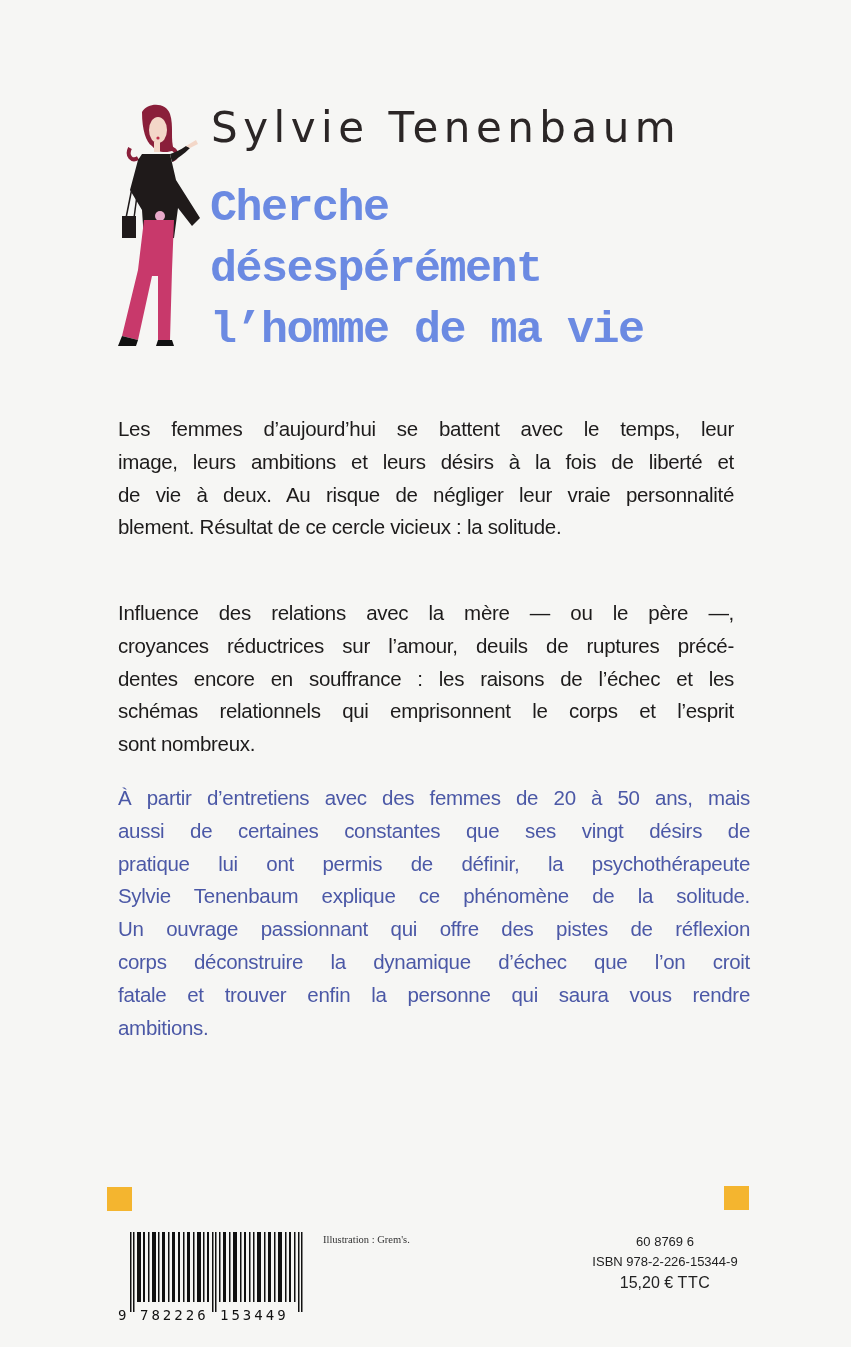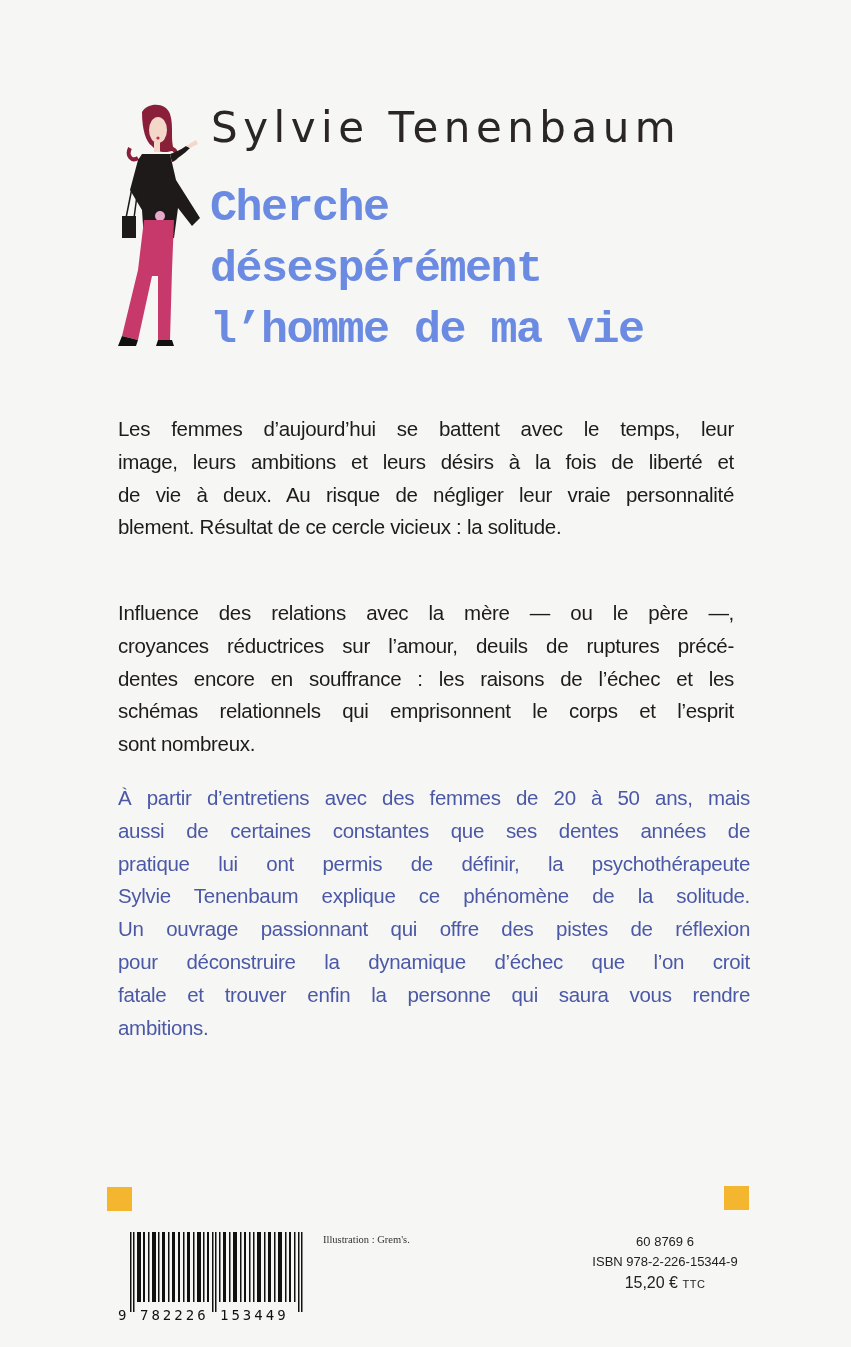--- a/index.html
+++ b/index.html
@@ -34,21 +34,21 @@
   .p2 { top: 597px; }
   .p3 { top: 782px; width: 632px; color: #4b58a6; }
   .sq { width: 25px; height: 24px; background: #f4b52f; }
   .sq-left { left: 107px; top: 1187px; }
   .sq-right { left: 724px; top: 1186px; }
   .barcode { left: 118px; top: 1232px; width: 210px; height: 90px; }
   .credit { left: 323px; top: 1234px; font-family: Liberation Serif, serif; font-size: 10.5px; color: #333; }
   .info { left: 570px; top: 1232px; width: 190px; text-align: center; font-family: "Liberation Sans", sans-serif; color: #222; }
   .info .code, .info .isbn { font-size: 13px; line-height: 20px; }
   .info .price { font-size: 16px; line-height: 22px; }
-  .info .ttc { font-size: 11px; letter-spacing: 0.5px; }
+  .info .ttc { font-size: 16px; letter-spacing: 0.5px; }
 </style>
 </head>
 <body>
 
 <svg class="abs illustration" viewBox="0 0 100 252">
 
   <path d="M34 12 C40 2 58 2 62 14 C66 26 62 40 66 50 C58 54 48 52 44 46 C38 42 34 30 34 12 Z" fill="#8a1f3a"></path>
   <path d="M22 48 C18 56 24 62 30 58" stroke="#8a1f3a" stroke-width="4" fill="none"></path>
   <path d="M62 48 C70 50 70 58 64 60" stroke="#8a1f3a" stroke-width="4" fill="none"></path>
 
@@ -92,25 +92,25 @@
 <div class="abs para p2">
   <span class="line">Influence des relations avec la mère — ou le père —,</span>
   <span class="line">croyances réductrices sur l’amour, deuils de ruptures précé-</span>
   <span class="line">dentes encore en souffrance : les raisons de l’échec et les</span>
   <span class="line">schémas relationnels qui emprisonnent le corps et l’esprit</span>
   <span class="line last">sont nombreux.</span>
 </div>
 
 <div class="abs para p3">
   <span class="line">À partir d’entretiens avec des femmes de 20 à 50 ans, mais</span>
-  <span class="line">aussi de certaines constantes que ses dentes années de</span>
+  <span class="line">aussi de certaines constantes que ses vingt désirs de</span>
   <span class="line">pratique lui ont permis de définir, la psychothérapeute</span>
   <span class="line">Sylvie Tenenbaum explique ce phénomène de la solitude.</span>
   <span class="line">Un ouvrage passionnant qui offre des pistes de réflexion</span>
-  <span class="line">pour déconstruire la dynamique d’échec que l’on croit</span>
+  <span class="line">corps déconstruire la dynamique d’échec que l’on croit</span>
   <span class="line">fatale et trouver enfin la personne qui saura vous rendre</span>
   <span class="line last">ambitions.</span>
 </div>
 
 <div class="abs sq sq-left"></div>
 <div class="abs sq sq-right"></div>
 
 <svg class="abs barcode" viewBox="0 0 210 90">
   <g fill="#111">
     <rect x="12" y="0" width="1.5" height="80"></rect>

